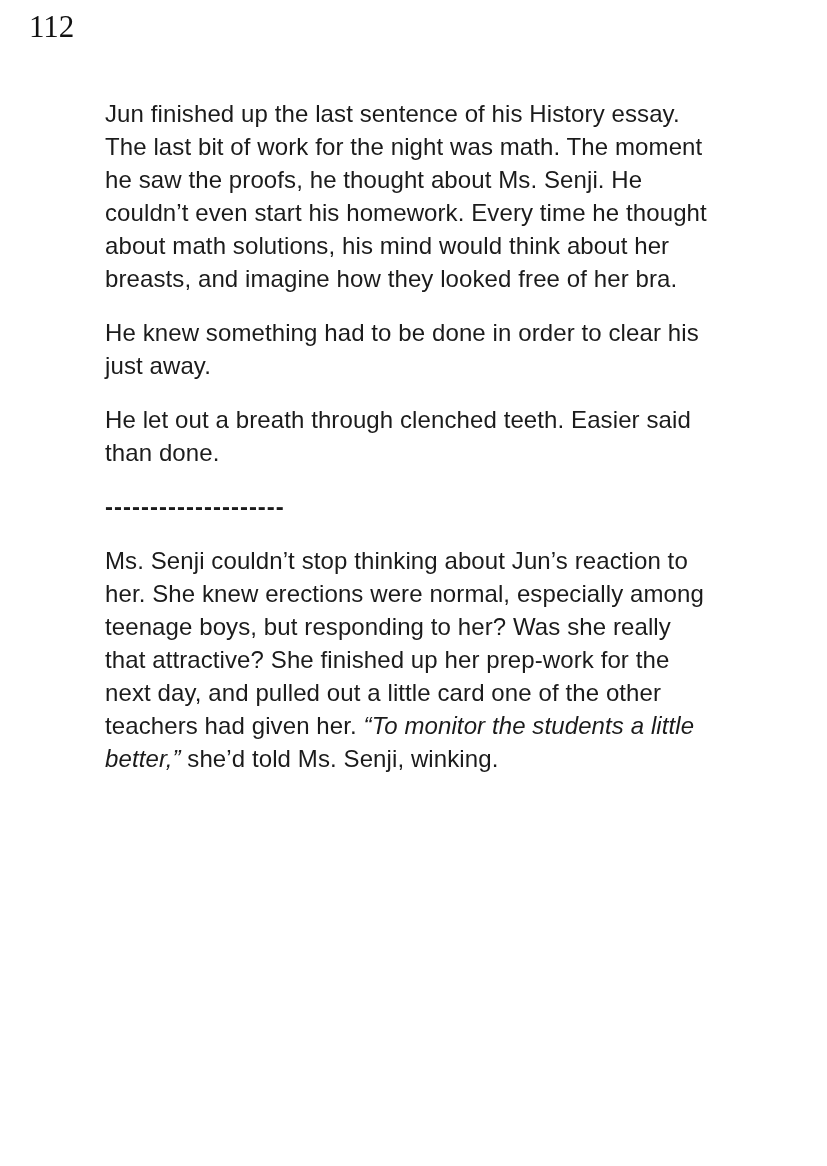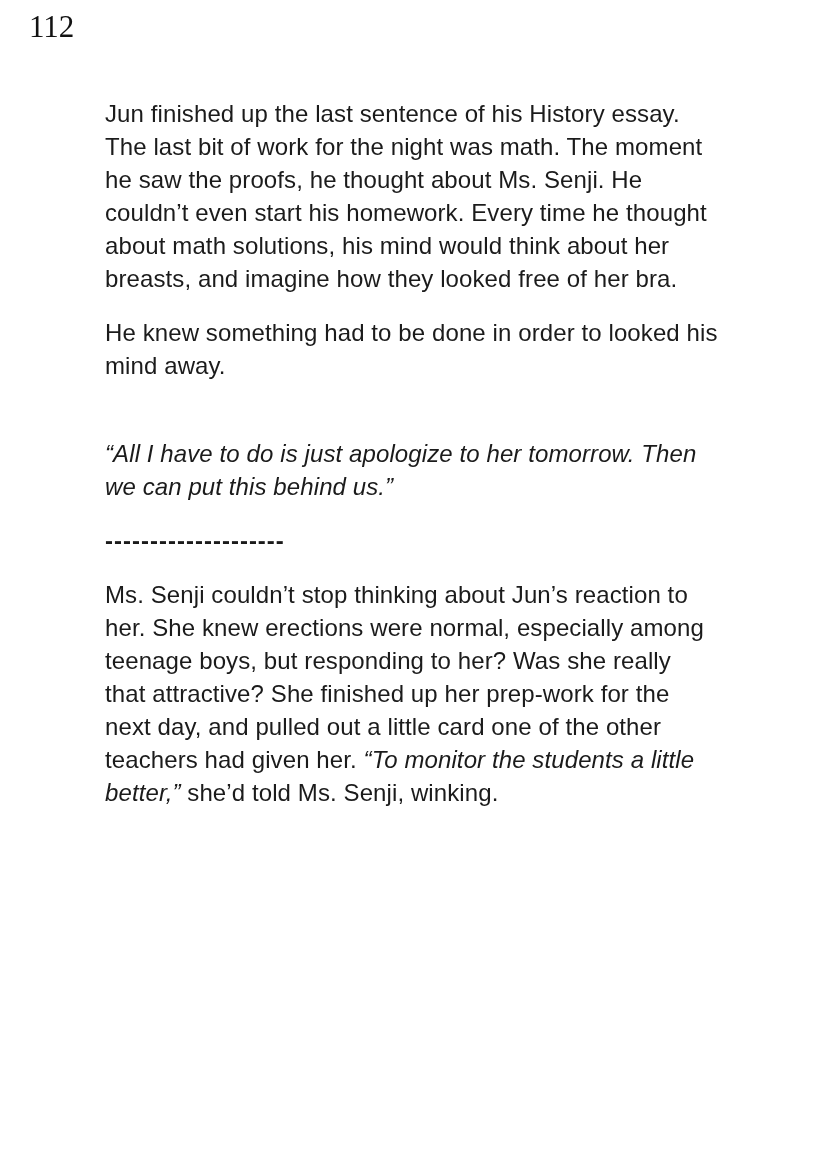--- a/index.html
+++ b/index.html
@@ -54,22 +54,22 @@
 </style>
 </head>
 <body>
 
 <div class="page">
   <div class="page-number">112</div>
 
   <div class="content">
     <p class="para">Jun finished up the last sentence of his History essay. The last bit of work for the night was math. The moment he saw the proofs, he thought about Ms. Senji. He couldn’t even start his homework. Every time he thought about math solutions, his mind would think about her breasts, and imagine how they looked free of her bra.</p>
 
-    <p class="para">He knew something had to be done in order to looked his mind away.</p>
+    <p class="para">He knew something had to be done in order to clear his just away.</p>
 
-    <p class="para italic extra-space">“All I have to do is just apologize to her tomorrow. Then we can put this behind us.”</p>
 
+    <p class="para">He let out a breath through clenched teeth. Easier said than done.</p>
 
     <p class="para divider">--------------------</p>
 
     <p class="para"><span>Ms. Senji couldn’t stop thinking about Jun’s reaction to her. She knew erections were normal, especially among teenage boys, but responding to her? Was she really that attractive? She finished up her prep-work for the next day, and pulled out a little card one of the other teachers had given her. </span><span class="italic">“To monitor the students a little better,”</span><span> she’d told Ms. Senji, winking.</span></p>
   </div>
 </div>
 
 </body></html>

